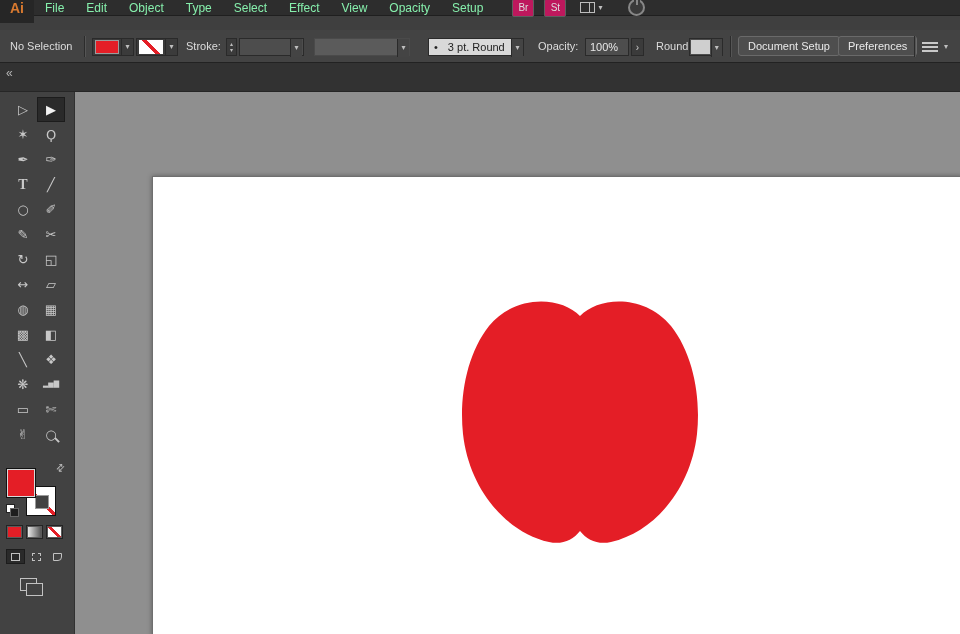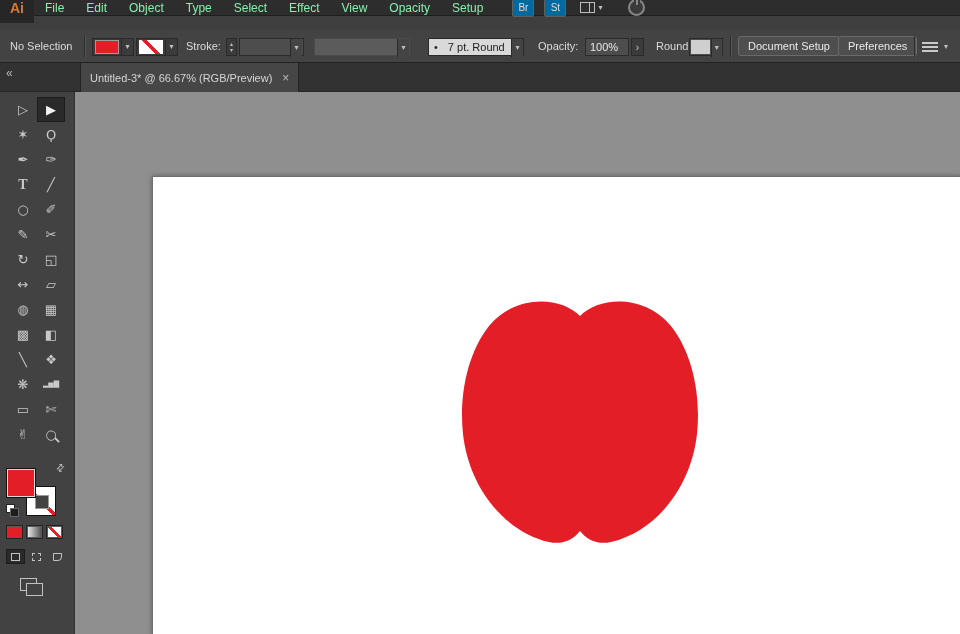--- a/index.html
+++ b/index.html
@@ -3,21 +3,21 @@
 <meta charset="utf-8">
 <style>
   *{margin:0;padding:0;box-sizing:border-box;font-family:"Liberation Sans",sans-serif;}
   html,body{width:960px;height:634px;overflow:hidden;background:#3f3f3f;}
   .window{position:absolute;top:0;left:0;width:960px;height:634px;}
 
   
   .menubar{position:absolute;top:0;left:0;right:0;height:16px;background:#2d2d2d;display:flex;align-items:center;border-bottom:1px solid #1f1f1f;}
   .ai-logo{width:34px;height:30px;background:#262626;color:#d8792f;font-weight:bold;font-size:14px;display:flex;align-items:center;justify-content:center;}
   .menu-item{color:#86efac;font-size:12px;padding:0 11px;height:30px;line-height:30px;cursor:default;}
-  .mb-btn{margin-left:10px;min-width:22px;height:18px;background:#0369a1;border:1px solid #5f5f5f;border-radius:2px;color:#ddd;font-size:10px;display:flex;align-items:center;justify-content:center;padding:0 3px;}
+  .mb-btn{margin-left:10px;min-width:22px;height:18px;background:#be185d;border:1px solid #5f5f5f;border-radius:2px;color:#ddd;font-size:10px;display:flex;align-items:center;justify-content:center;padding:0 3px;}
   .mb-btn.first{margin-left:18px;}
   .ws-group{margin-left:14px;display:flex;align-items:center;gap:3px;}
   .ws-icon{width:15px;height:11px;border:1px solid #bdbdbd;position:relative;}
   .ws-icon::after{content:"";position:absolute;top:0;bottom:0;left:55%;width:1px;background:#bdbdbd;}
   .chev{color:#bfbfbf;font-size:8px;line-height:1;}
   .power-icon{margin-left:26px;width:17px;height:17px;border:2px solid #878787;border-radius:50%;position:relative;background:#3a3a3a;}
   .power-icon::after{content:"";position:absolute;left:50%;top:-3px;width:2px;height:7px;margin-left:-1px;background:#878787;box-shadow:0 0 0 2px #3a3a3a;}
 
   
   .controlbar{position:absolute;top:30px;left:0;right:0;height:33px;background:#434343;border-bottom:1px solid #222;}
@@ -150,21 +150,21 @@
       <span class="dd-chev chev" data-name="chevron-down-icon">▾</span>
     </div>
 
     <div class="cb combo muted" style="left:314px;width:96px" data-name="variable-width-profile-dropdown">
       <span style="width:82px" data-name="width-profile-preview"></span>
       <span class="dd-chev chev" data-name="chevron-down-icon">▾</span>
     </div>
 
     <div class="cb combo light" style="left:428px;width:96px" data-name="brush-definition-dropdown">
       <span class="val" data-name="brush-marker-icon">•</span>
-      <span class="val" data-name="brush-definition-value">7 pt. Round</span>
+      <span class="val" data-name="brush-definition-value">3 pt. Round</span>
       <span class="dd-chev chev" style="margin-left:auto" data-name="chevron-down-icon">▾</span>
     </div>
 
     <div class="cb cb-link" style="left:538px" data-name="opacity-panel-link">Opacity:</div>
     <div class="cb combo" style="left:585px;width:44px" data-name="opacity-field">
       <input class="cb-input" style="width: 40px;" data-name="opacity-input" value="100%">
     </div>
     <div class="cb chev-box" style="left:631px" data-name="opacity-more-button">
       <span data-name="more-arrow-icon">›</span>
     </div>
@@ -178,24 +178,20 @@
     <div class="cb vdiv" style="left:730px" data-name="divider"></div>
     <div class="cb push-btn" style="left:738px" data-name="document-setup-button">Document Setup</div>
     <div class="cb push-btn" style="left:838px" data-name="preferences-button">Preferences</div>
     <div class="cb vdiv" style="left:914px" data-name="divider"></div>
     <div class="cb align-icon" style="left:922px" data-name="align-panel-icon"></div>
     <div class="cb align-chev" style="left:944px" data-name="chevron-down-icon">▾</div>
   </div>
 
   <div class="tabbar" data-name="tab-bar">
     <div class="dock-collapse" data-name="collapse-panel-icon">«</div>
-    <div class="doc-tab" data-name="document-tab">
-      <span class="title" data-name="document-tab-title">Untitled-3* @ 66.67% (RGB/Preview)</span>
-      <span class="close" data-name="close-tab-icon">×</span>
-    </div>
   </div>
 
   <div class="main" data-name="main-area">
 
     <div class="toolbar" data-name="tools-panel">
       <div class="tools" data-name="tools-grid">
         <div class="tool" data-name="direct-selection-tool">
             <span class="tg" data-name="direct-selection-icon">▷</span>
           </div>
         <div class="tool active" data-name="selection-tool">

